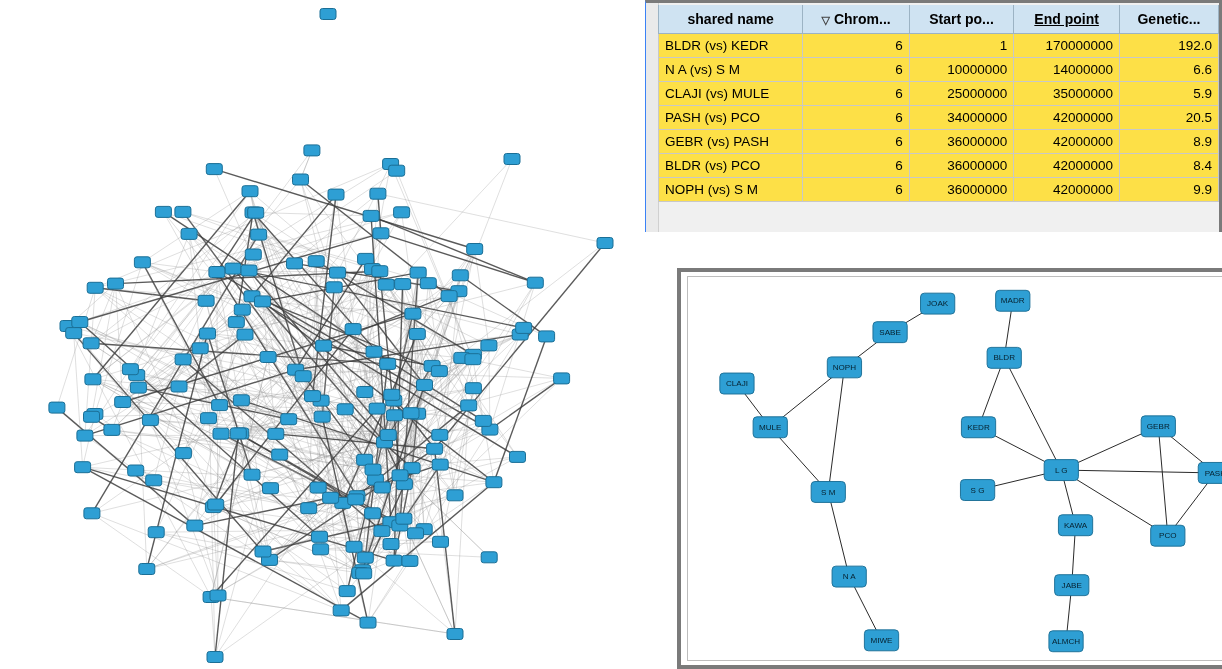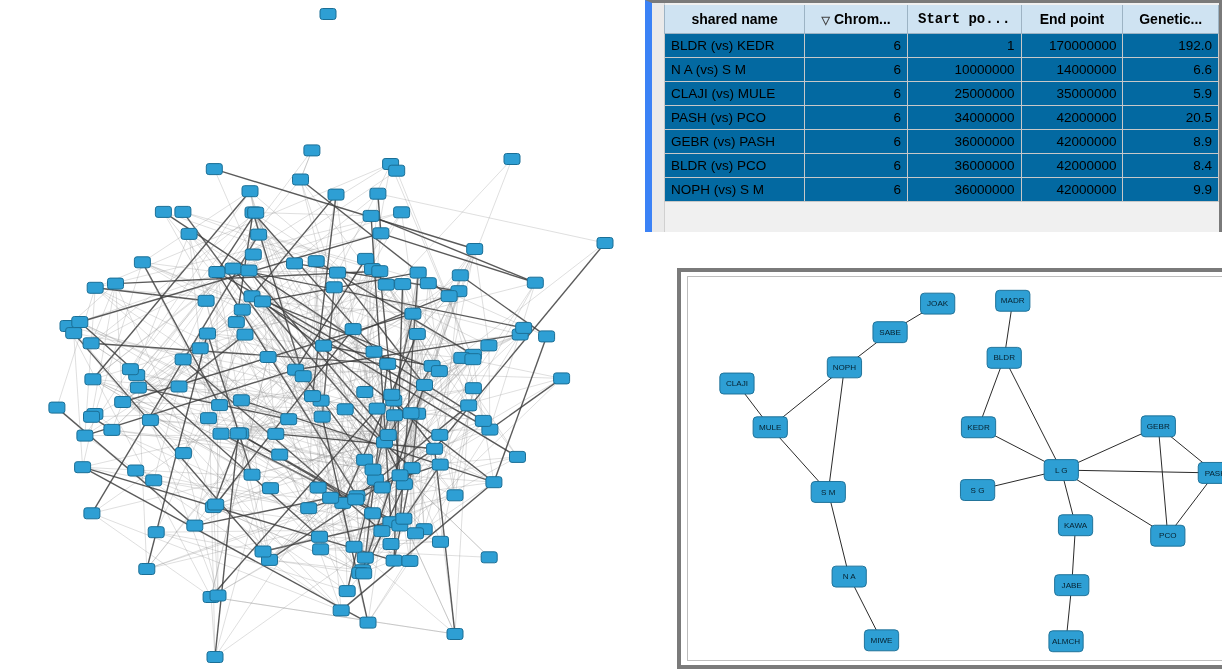--- a/index.html
+++ b/index.html
@@ -28,21 +28,21 @@
   }
 
   
   #table-panel {
     position: absolute;
     left: 645px;
     top: 0;
     width: 577px;
     height: 232px;
     background: #f0f0f0;
-    border-left: 7px solid #3b82f6;
+    border-left: 1px solid #3b82f6;
     border-top: 3px solid #7a7a7a;
     border-right: 3px solid #7a7a7a;
     box-sizing: border-box;
     overflow: hidden;
   }
   #table-scroll-strip {
     position: absolute;
     left: 0;
     top: 0;
     width: 12px;
@@ -68,28 +68,28 @@
     padding: 4px 6px;
     text-align: center;
     white-space: nowrap;
     height: 20px;
   }
   table.datatable td {
     border: 1px solid #c8c8c8;
     padding: 2px 6px;
     height: 19px;
     white-space: nowrap;
-    background: #0369a1;
+    background: #fde047;
   }
   td.c-name { text-align: left; width: 148px; }
   td.c-num  { text-align: right; }
   th.h-name { width: 148px; }
   th.h-chrom { width: 108px; }
-  th.h-start { width: 108px; font-family: Liberation Mono, monospace; }
-  th.h-end   { width: 108px; }
+  th.h-start { width: 108px; }
+  th.h-end   { width: 108px; text-decoration: underline; }
   th.h-gen   { width: 100px; }
   .filter-glyph {
     display: inline-block;
     margin-right: 4px;
     color: #444;
     font-size: 11px;
     vertical-align: middle;
   }
 
   

